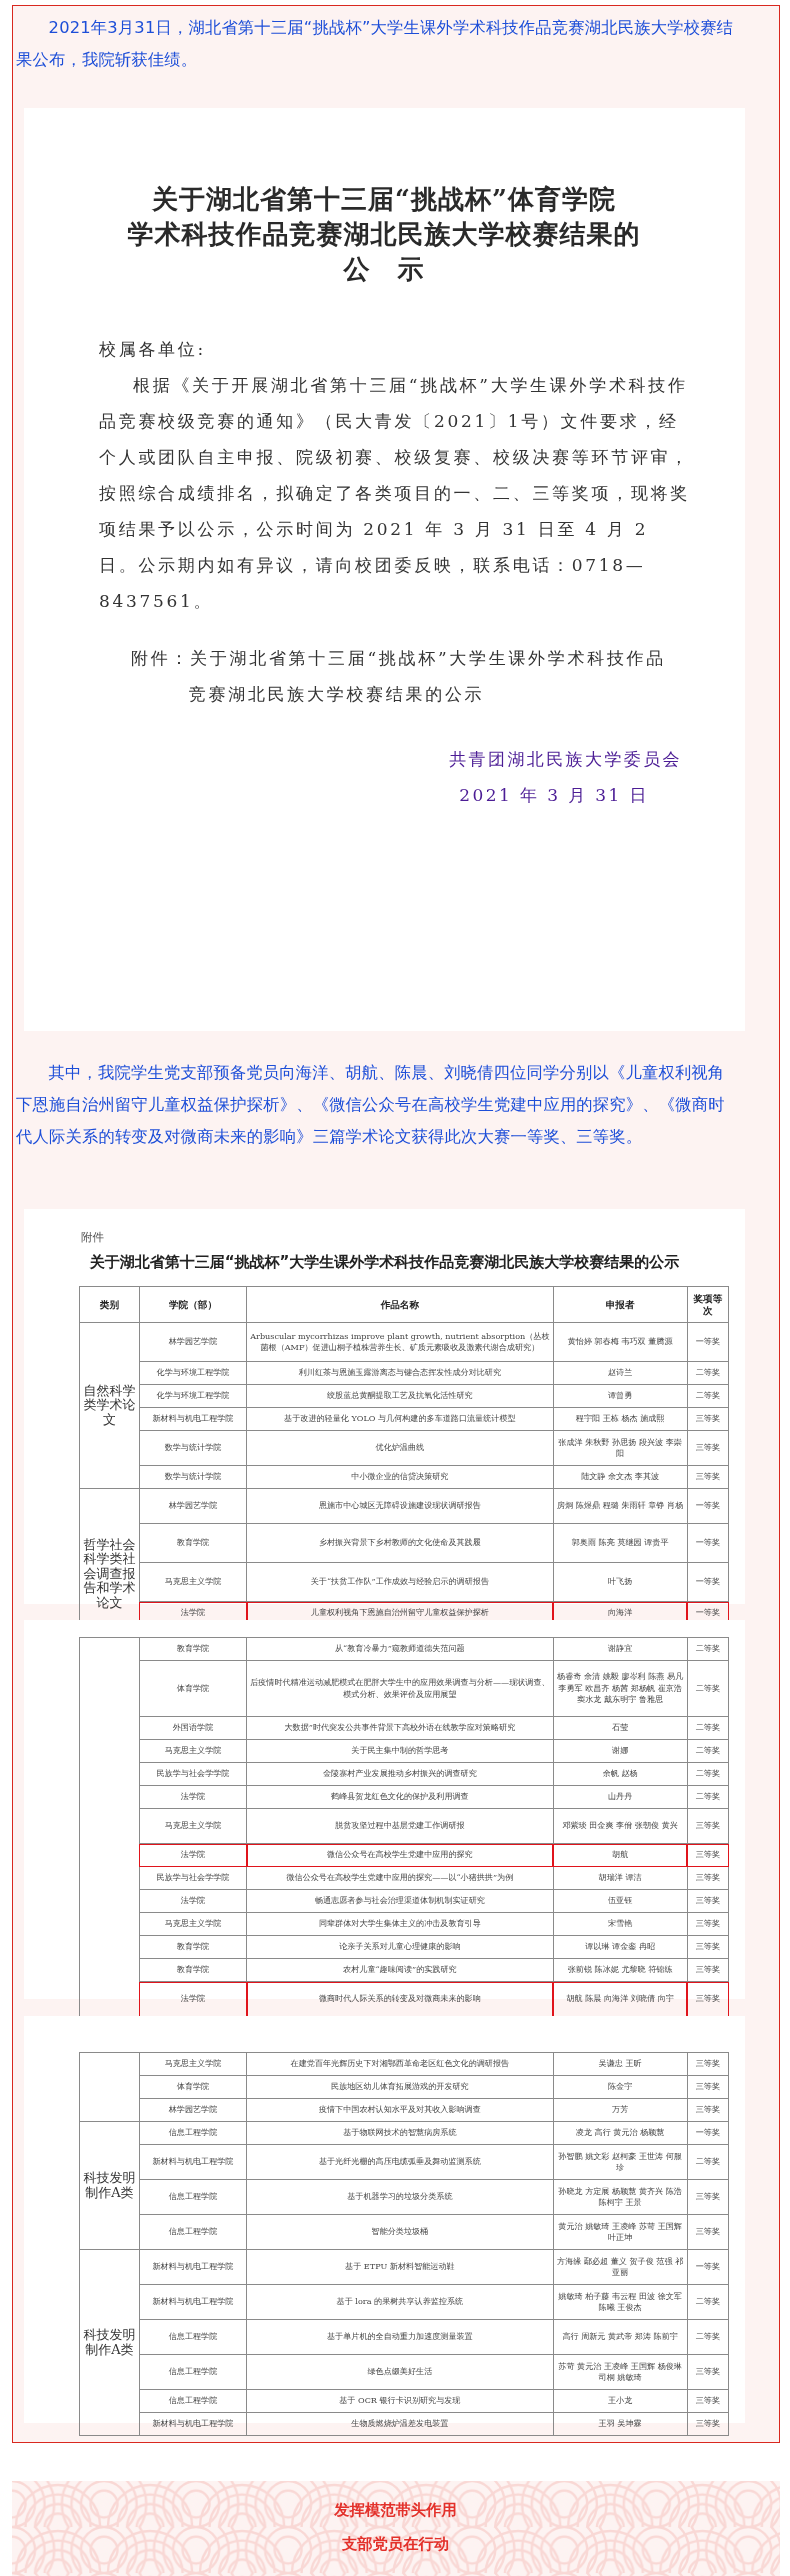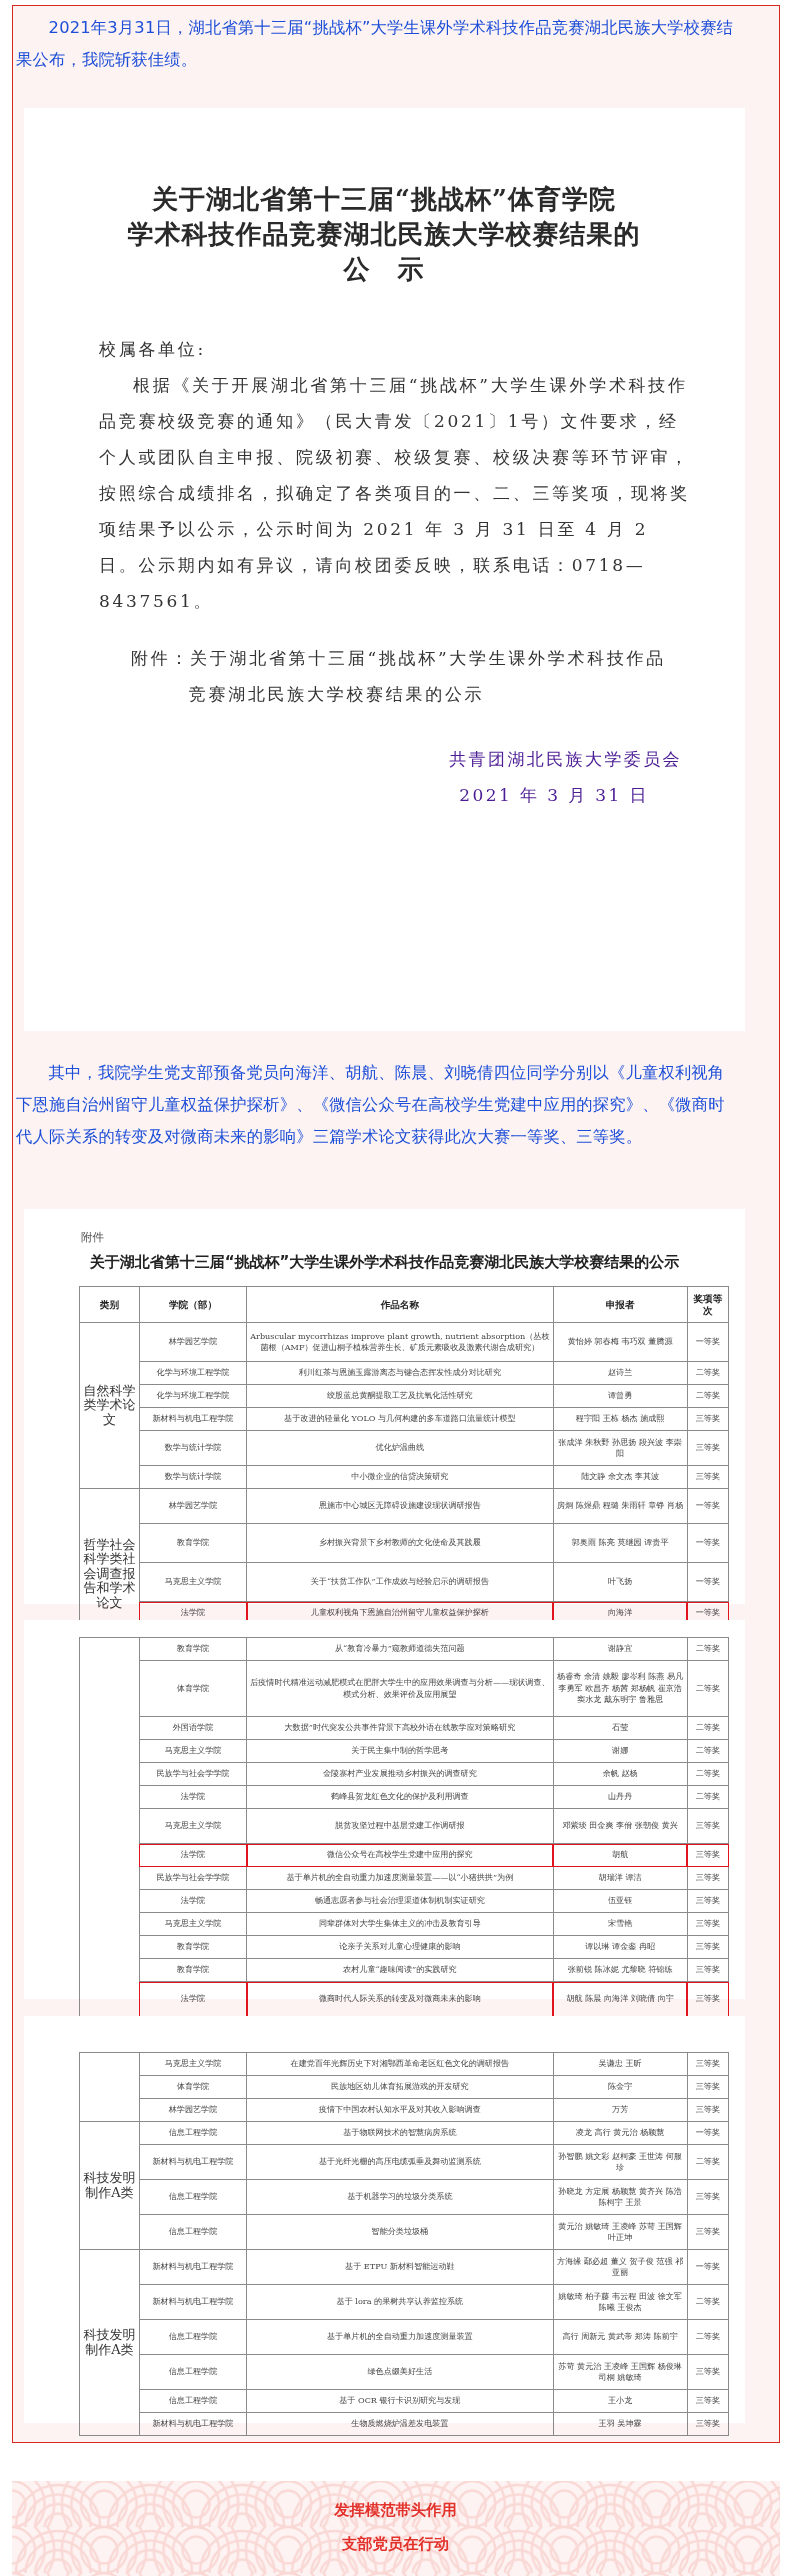--- a/index.html
+++ b/index.html
@@ -238,21 +238,21 @@
       <td>三等奖</td>
     </tr>
     <tr class="r1n hl">
       <td class="hlc">法学院</td>
       <td class="hlc">微信公众号在高校学生党建中应用的探究</td>
       <td class="hlc">胡航</td>
       <td class="hlc">三等奖</td>
     </tr>
     <tr class="r1n">
       <td>民族学与社会学学院</td>
-      <td>基于单片机的全自动重力加速度测量装置——以“小猪拱拱”为例</td>
+      <td>微信公众号在高校学生党建中应用的探究——以“小猪拱拱”为例</td>
       <td>胡瑞洋 谭洁</td>
       <td>三等奖</td>
     </tr>
     <tr class="r1n">
       <td>法学院</td>
       <td>畅通志愿者参与社会治理渠道体制机制实证研究</td>
       <td>伍亚钰</td>
       <td>三等奖</td>
     </tr>
     <tr class="r1n">

